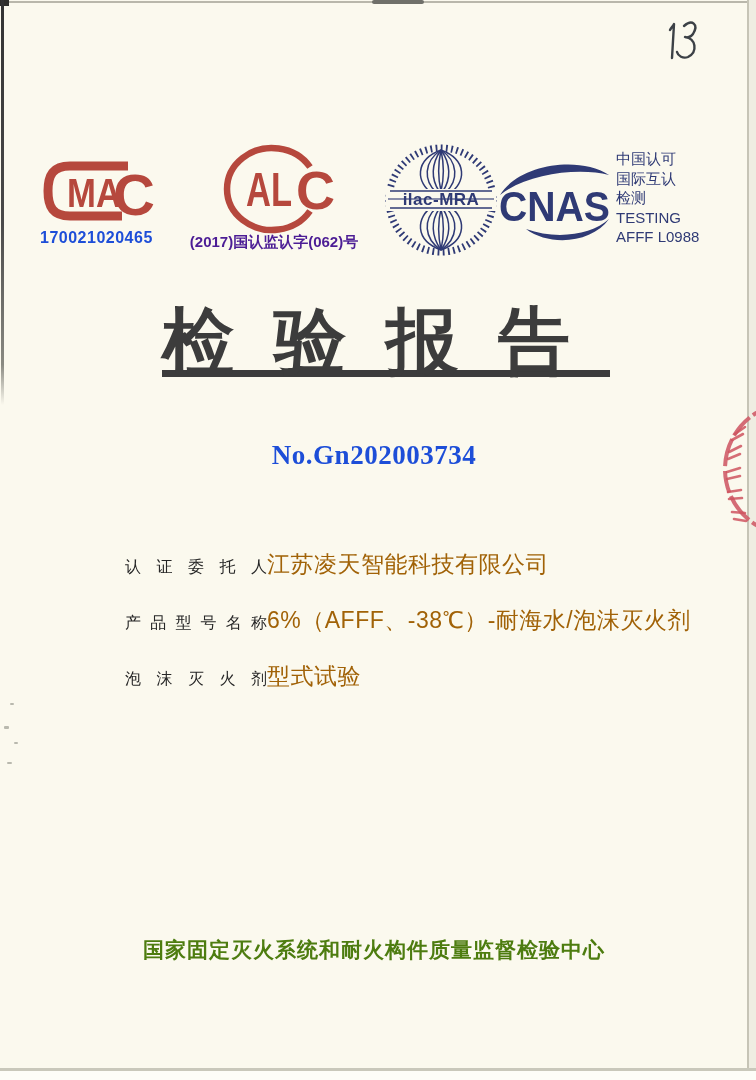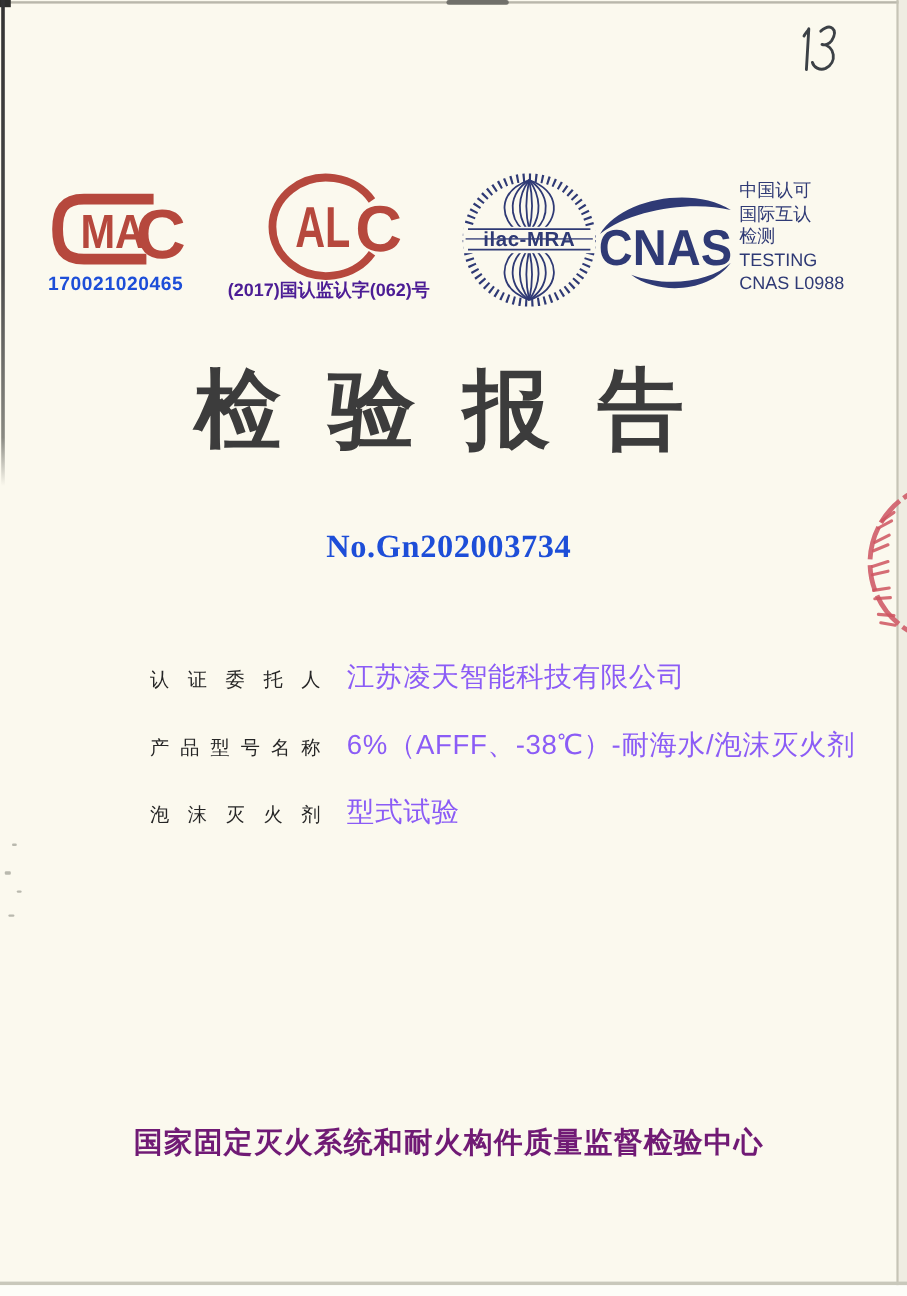--- a/index.html
+++ b/index.html
@@ -25,33 +25,33 @@
   .cma-number{position:absolute;left:40px;top:229px;width:120px;font-size:16px;font-weight:bold;
     color:#1d4ed8;letter-spacing:0.5px;}
   .cal-caption{position:absolute;left:183px;top:233px;width:182px;text-align:center;
     font-size:15px;font-weight:bold;color:#4c1d95;}
   .cnas-caption{position:absolute;left:616px;top:149px;color:#2f3a75;font-weight:normal;
     font-size:15px;line-height:19.5px;}
 
   
   .report-title{position:absolute;left:0;top:294px;width:748px;text-align:center;
     font-size:72px;font-weight:bold;color:#3c3c3c;letter-spacing:40px;padding-left:24px;
-    box-sizing:border-box;}
+    box-sizing:border-box;text-decoration:underline;}
   .report-no{position:absolute;left:0;top:440px;width:748px;text-align:center;
     font-family:"Liberation Serif", serif;font-weight:bold;font-size:27px;color:#1d4ed8;
     letter-spacing:0.5px;}
 
   
   .fields{position:absolute;left:125px;top:549px;}
   .field-row{display:flex;align-items:baseline;margin-bottom:25px;}
   .field-label{width:142px;font-size:16px;color:#262626;text-align:justify;text-align-last:justify;}
-  .field-value{margin-left:22px;font-size:23px;color:#8b5cf6;letter-spacing:0.5px;white-space:nowrap;}
+  .field-value{font-size:23px;color:#a16207;letter-spacing:0.5px;white-space:nowrap;}
 
   .footer-org{position:absolute;left:0;top:936px;width:748px;text-align:center;
-    font-size:24px;font-weight:bold;color:#701a75;letter-spacing:1px;}
+    font-size:21px;font-weight:bold;color:#4d7c0f;letter-spacing:1px;}
 
   .handwritten{position:absolute;left:658px;top:16px;}
   .stamp{position:absolute;left:699px;top:402px;}
 </style>
 </head>
 <body>
 
 <div class="page">
 
   <div class="edge-top"></div>
@@ -122,21 +122,21 @@
   <svg class="mark" style="left:498px;top:157px;" width="114" height="86" viewBox="0 0 114 86">
     <path d="M2,38 C20,8 80,-2 111,18 C80,10 28,17 2,38 Z" fill="#2f3a75"></path>
     <text x="1" y="64" font-size="42" font-weight="900" fill="#2f3a75" textLength="111" lengthAdjust="spacingAndGlyphs">CNAS</text>
     <path d="M28,72 C52,90 94,86 111,62 C94,78 58,83 28,72 Z" fill="#2f3a75"></path>
   </svg>
   <div class="cnas-caption">
     <div>中国认可</div>
     <div>国际互认</div>
     <div>检测</div>
     <div>TESTING</div>
-    <div>CNAS L0988</div>
+    <div>AFFF L0988</div>
   </div>
 
   <div class="report-title">检验报告</div>
   <div class="report-no">No.Gn202003734</div>
 
   <svg class="stamp" width="57" height="165" viewBox="0 0 57 165">
     <circle cx="92" cy="67" r="66" fill="none" stroke="#d05f6b" stroke-width="4" stroke-dasharray="24 4 30 4 22 5 28 4" opacity="0.92"></circle>
     <g stroke="#cf5560" stroke-width="2.6" stroke-linecap="round" opacity="0.85" fill="none">
       <path d="M36,32 l10,-7 M33,38 l11,-6"></path>
       <path d="M30,50 l12,-6 M29,57 l12,-5"></path>

